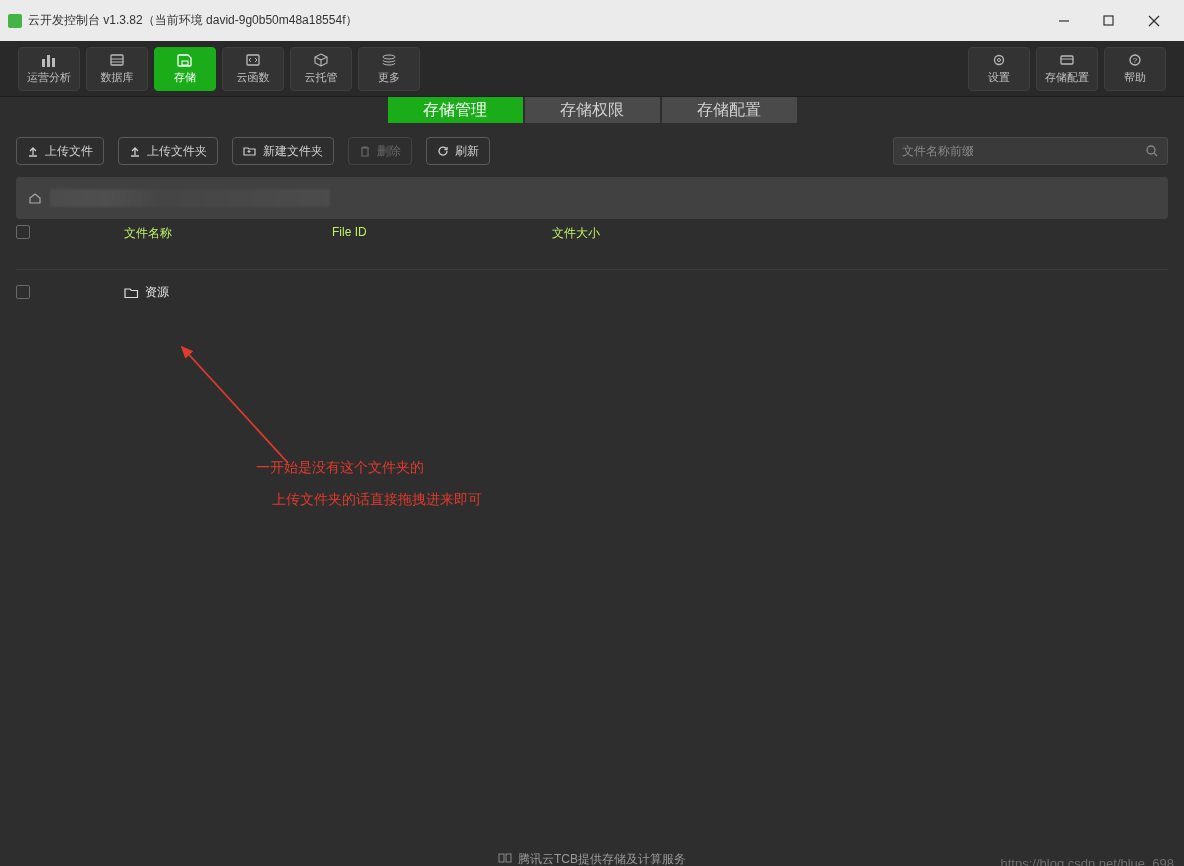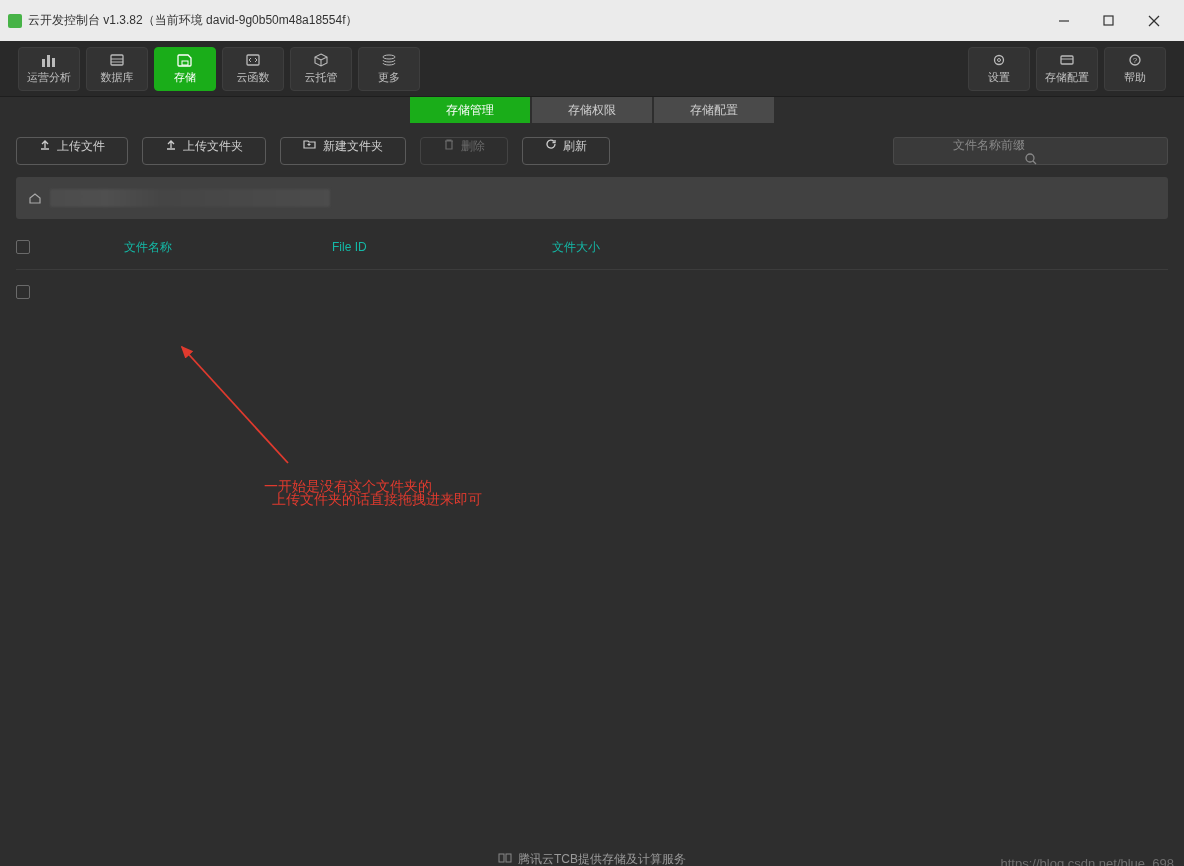--- a/index.html
+++ b/index.html
@@ -61,55 +61,54 @@
       font-size: 11px;
     }
     .nav-btn.active { background: #1aad19; border-color: #1aad19; color: #fff; }
     .nav-btn .ic { font-size: 16px; line-height: 1; }
     .subtabs {
       display: flex;
       justify-content: center;
       padding: 0;
     }
     .subtab {
-      width: 120px; height: 26px;
+      width: 135px; height: 26px;
       background: #4a4a4a;
       color: #d0d0d0;
       display: flex; align-items: center; justify-content: center;
-      font-size: 12px; cursor: pointer;
+      font-size: 16px; cursor: pointer;
     }
     .subtab.active { background: #1aad19; color: #fff; }
     .subtab + .subtab { margin-left: 2px; }
     .toolbar {
       display: flex;
       align-items: center;
       padding: 14px 16px 12px 16px;
       gap: 14px;
     }
     .tbtn {
       height: 28px;
-      padding: 0 22px;
+      padding: 0 10px;
       background: transparent;
       border: 1px solid #5a5a5a;
       border-radius: 4px;
       color: #d0d0d0;
-      display: flex; align-items: flex-start; gap: 6px;
+      display: flex; align-items: center; gap: 6px;
       font-size: 12px; cursor: pointer;
     }
     .tbtn.disabled { color: #6a6a6a; border-color: #444; cursor: default; }
     .spacer { flex: 1; }
     .search-box {
       display: flex; align-items: center;
       background: #3a3a3a;
       border: 1px solid #4a4a4a;
       border-radius: 3px;
       height: 28px;
       width: 275px;
       padding: 0 8px;
-      flex-direction: column;
     }
     .search-box input {
       background: transparent; border: none; outline: none;
       color: #c9c9c9; font-size: 12px; flex: 1;
     }
     .search-box input::placeholder { color: #888; }
     .breadcrumb-bar {
       margin: 0 16px;
       height: 42px;
       background: #414141;
@@ -118,25 +117,25 @@
       padding: 0 12px;
     }
     .breadcrumb-bar .crumb-blur {
       width: 280px; height: 18px;
       background: linear-gradient(90deg, #4c4c4c, #4f4f4f 20%, #454545 40%, #4c4c4c);
       border-radius: 2px;
       filter: blur(1px);
     }
     .table-header {
       display: flex;
-      align-items: center;
+      align-items: flex-start;
       padding: 0 16px;
       height: 44px;
       margin-top: 6px;
-      color: #14b8a6;
+      color: #bef264;
       font-size: 12px;
     }
     .col-check { width: 44px; display: flex; align-items: center; }
     .col-name { width: 260px; padding-left: 64px; }
     .col-fileid { width: 220px; margin-left: 12px; }
     .col-size { width: 200px; }
     .col-update { flex: 1; text-align: right; padding-right: 4px; }
     .checkbox {
       width: 14px; height: 14px;
       border: 1px solid #6a6a6a;
@@ -376,34 +375,44 @@
     <div class="col-name">文件名称</div>
     <div class="col-fileid">File ID</div>
     <div class="col-size">文件大小</div>
   </div>
   <div class="divider"></div>
 
   <div class="row">
     <div class="col-check">
         <div class="checkbox"></div>
       </div>
+    <div class="col-name">
+      <div class="folder-cell">
+        <span>
+          <svg width="15" height="13">
+              <path d="M1 3 h5 l1.5 1.5 h6 v7 h-12.5 z" fill="none" stroke="#ddd" stroke-width="1.2"></path>
+            </svg>
+        </span>
+        <span>资源</span>
+      </div>
+    </div>
     <div class="col-fileid"></div>
     <div class="col-size"></div>
     <div class="col-update"></div>
   </div>
 
   <svg class="annotation-arrow" viewBox="0 0 230 145">
     <defs>
       <marker id="arrowhead" markerWidth="8" markerHeight="8" refX="6" refY="3" orient="auto">
         <polygon points="0 0, 7 3, 0 6" fill="#e03a2e"></polygon>
       </marker>
     </defs>
     <line x1="110" y1="120" x2="4" y2="4" stroke="#e03a2e" stroke-width="1.8" marker-end="url(#arrowhead)"></line>
   </svg>
-  <div class="annotation-text" style="left:264px; top:418px;margin-top:19px;">一开始是没有这个文件夹的</div>
+  <div class="annotation-text" style="left:256px; top:418px;">一开始是没有这个文件夹的</div>
   <div class="annotation-text" style="left:272px; top:450px;">上传文件夹的话直接拖拽进来即可</div>
 
   <div class="footer">
     <span>
       <svg width="14" height="14">
           <rect x="1" y="3" width="5" height="8" fill="none" stroke="#888"></rect>
           <rect x="8" y="3" width="5" height="8" fill="none" stroke="#888"></rect>
         </svg>
     </span>
     <span>腾讯云TCB提供存储及计算服务</span>

